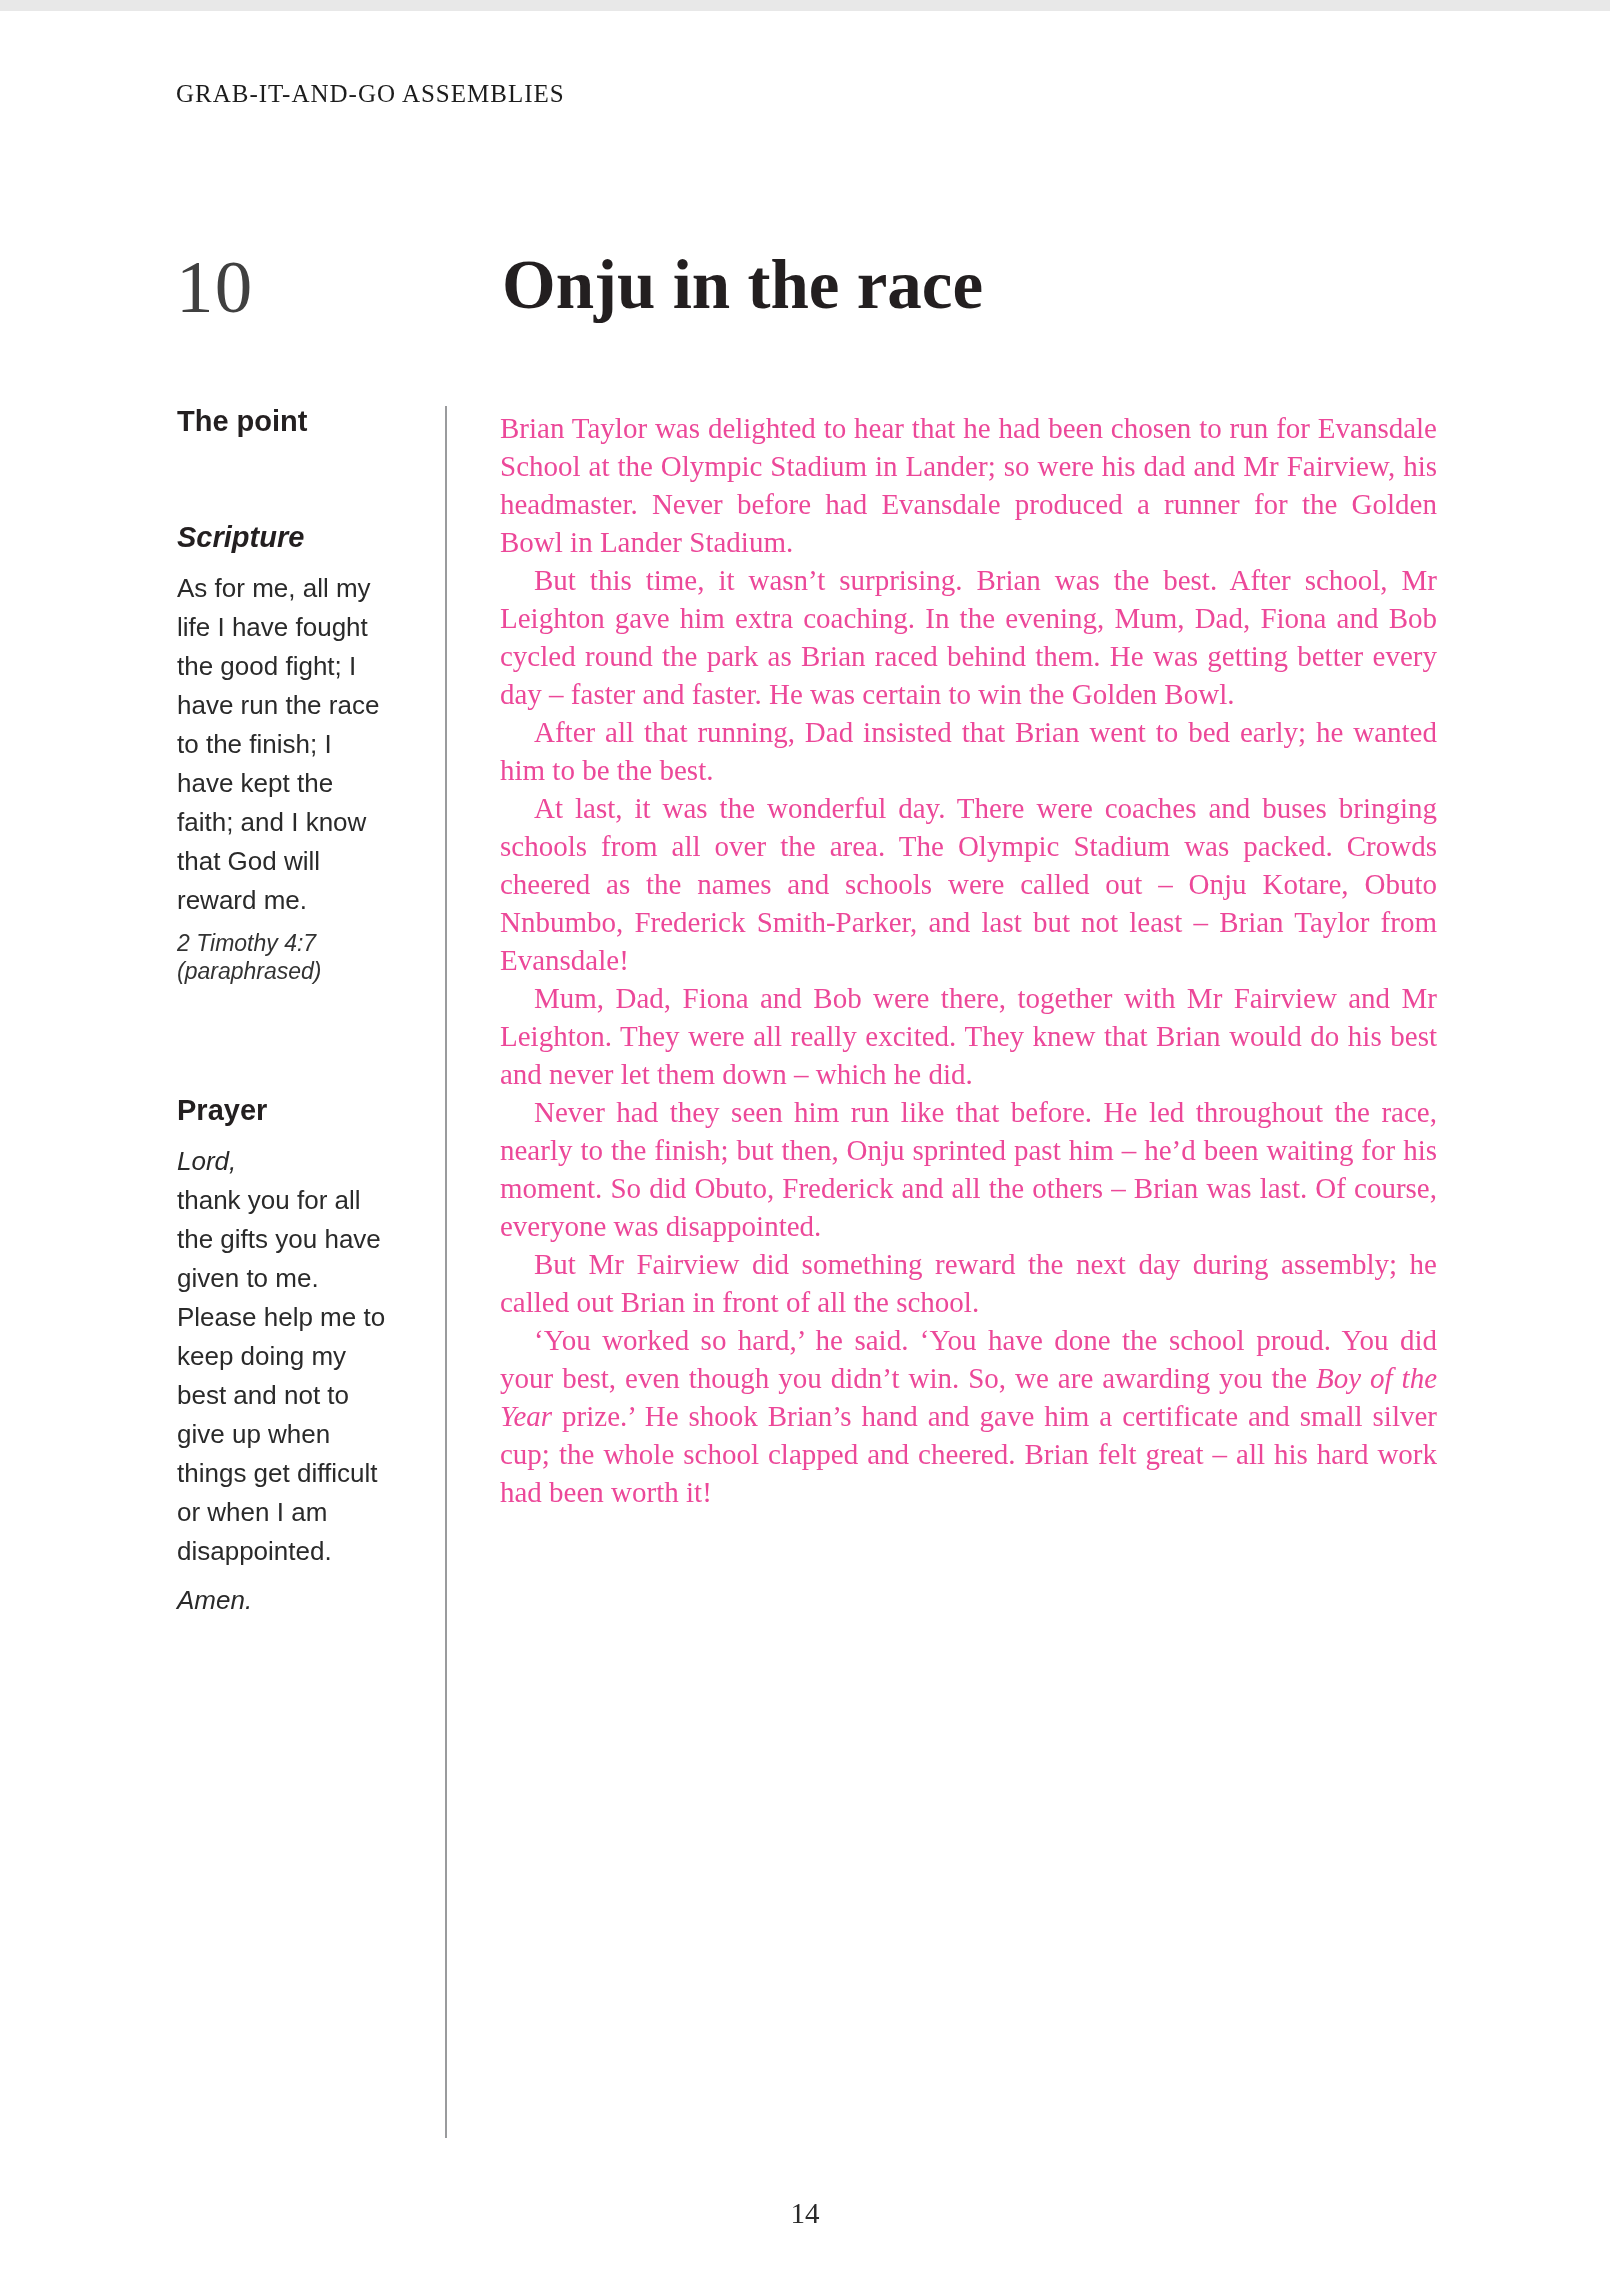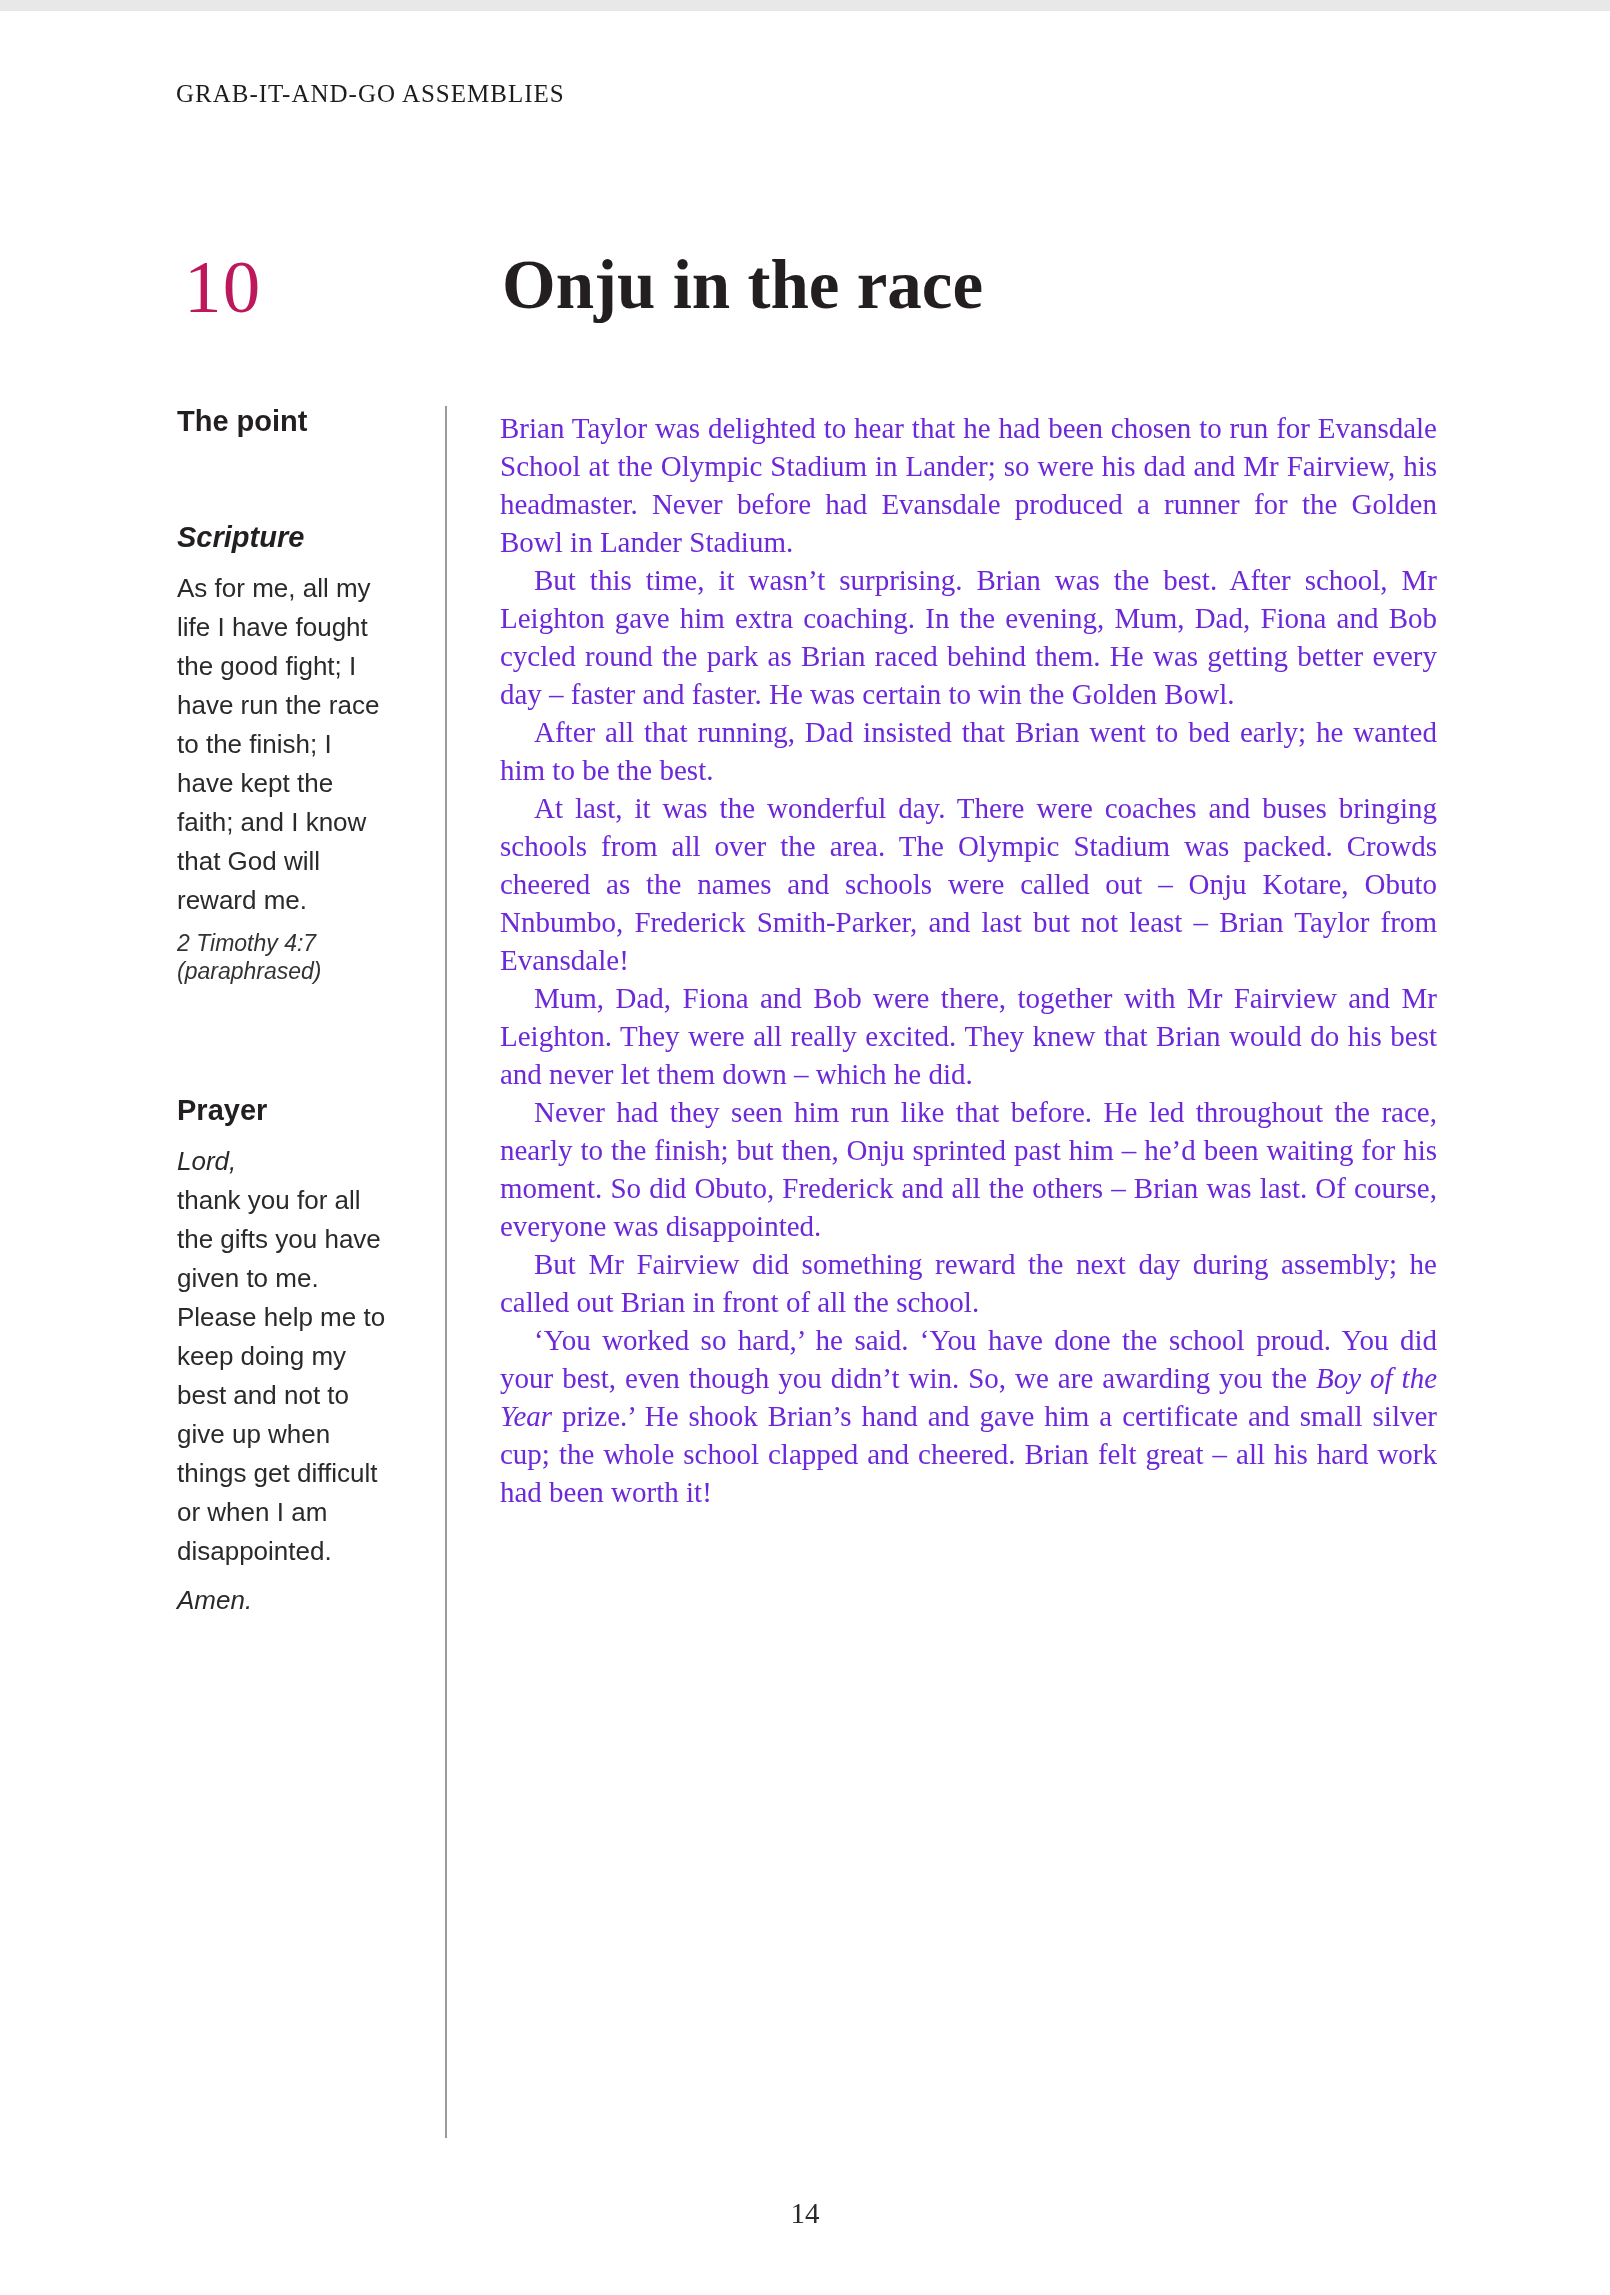--- a/index.html
+++ b/index.html
@@ -28,25 +28,25 @@
     line-height: 1;
     letter-spacing: 1px;
     color: #1c1c1c;
     white-space: nowrap;
   }
 
   
   .chapter-num {
     position: absolute;
     top: 238px;
-    left: 184px;
+    left: 176px;
     font-family: cursive;
     font-size: 75px;
     line-height: 1;
-    color: #be185d;
+    color: #404040;
     letter-spacing: 1.3px;
     text-align: right;
   }
   .chapter-title {
     position: absolute;
     top: 240px;
     left: 502px;
     margin: 0;
     font-family: cursive;
     font-size: 69px;
@@ -103,21 +103,21 @@
 
   
   .story {
     position: absolute;
     left: 500px;
     top: 398px;
     width: 937px;
     font-size: 29px;
     line-height: 38px;
     text-align: justify;
-    color: #6d28d9;
+    color: #ec4899;
   }
   .story p {
     margin: 0;
     text-indent: 34px;
   }
   .story p.first { text-indent: 0; }
   .story em { font-style: italic; }
 
   
   .page-number {

